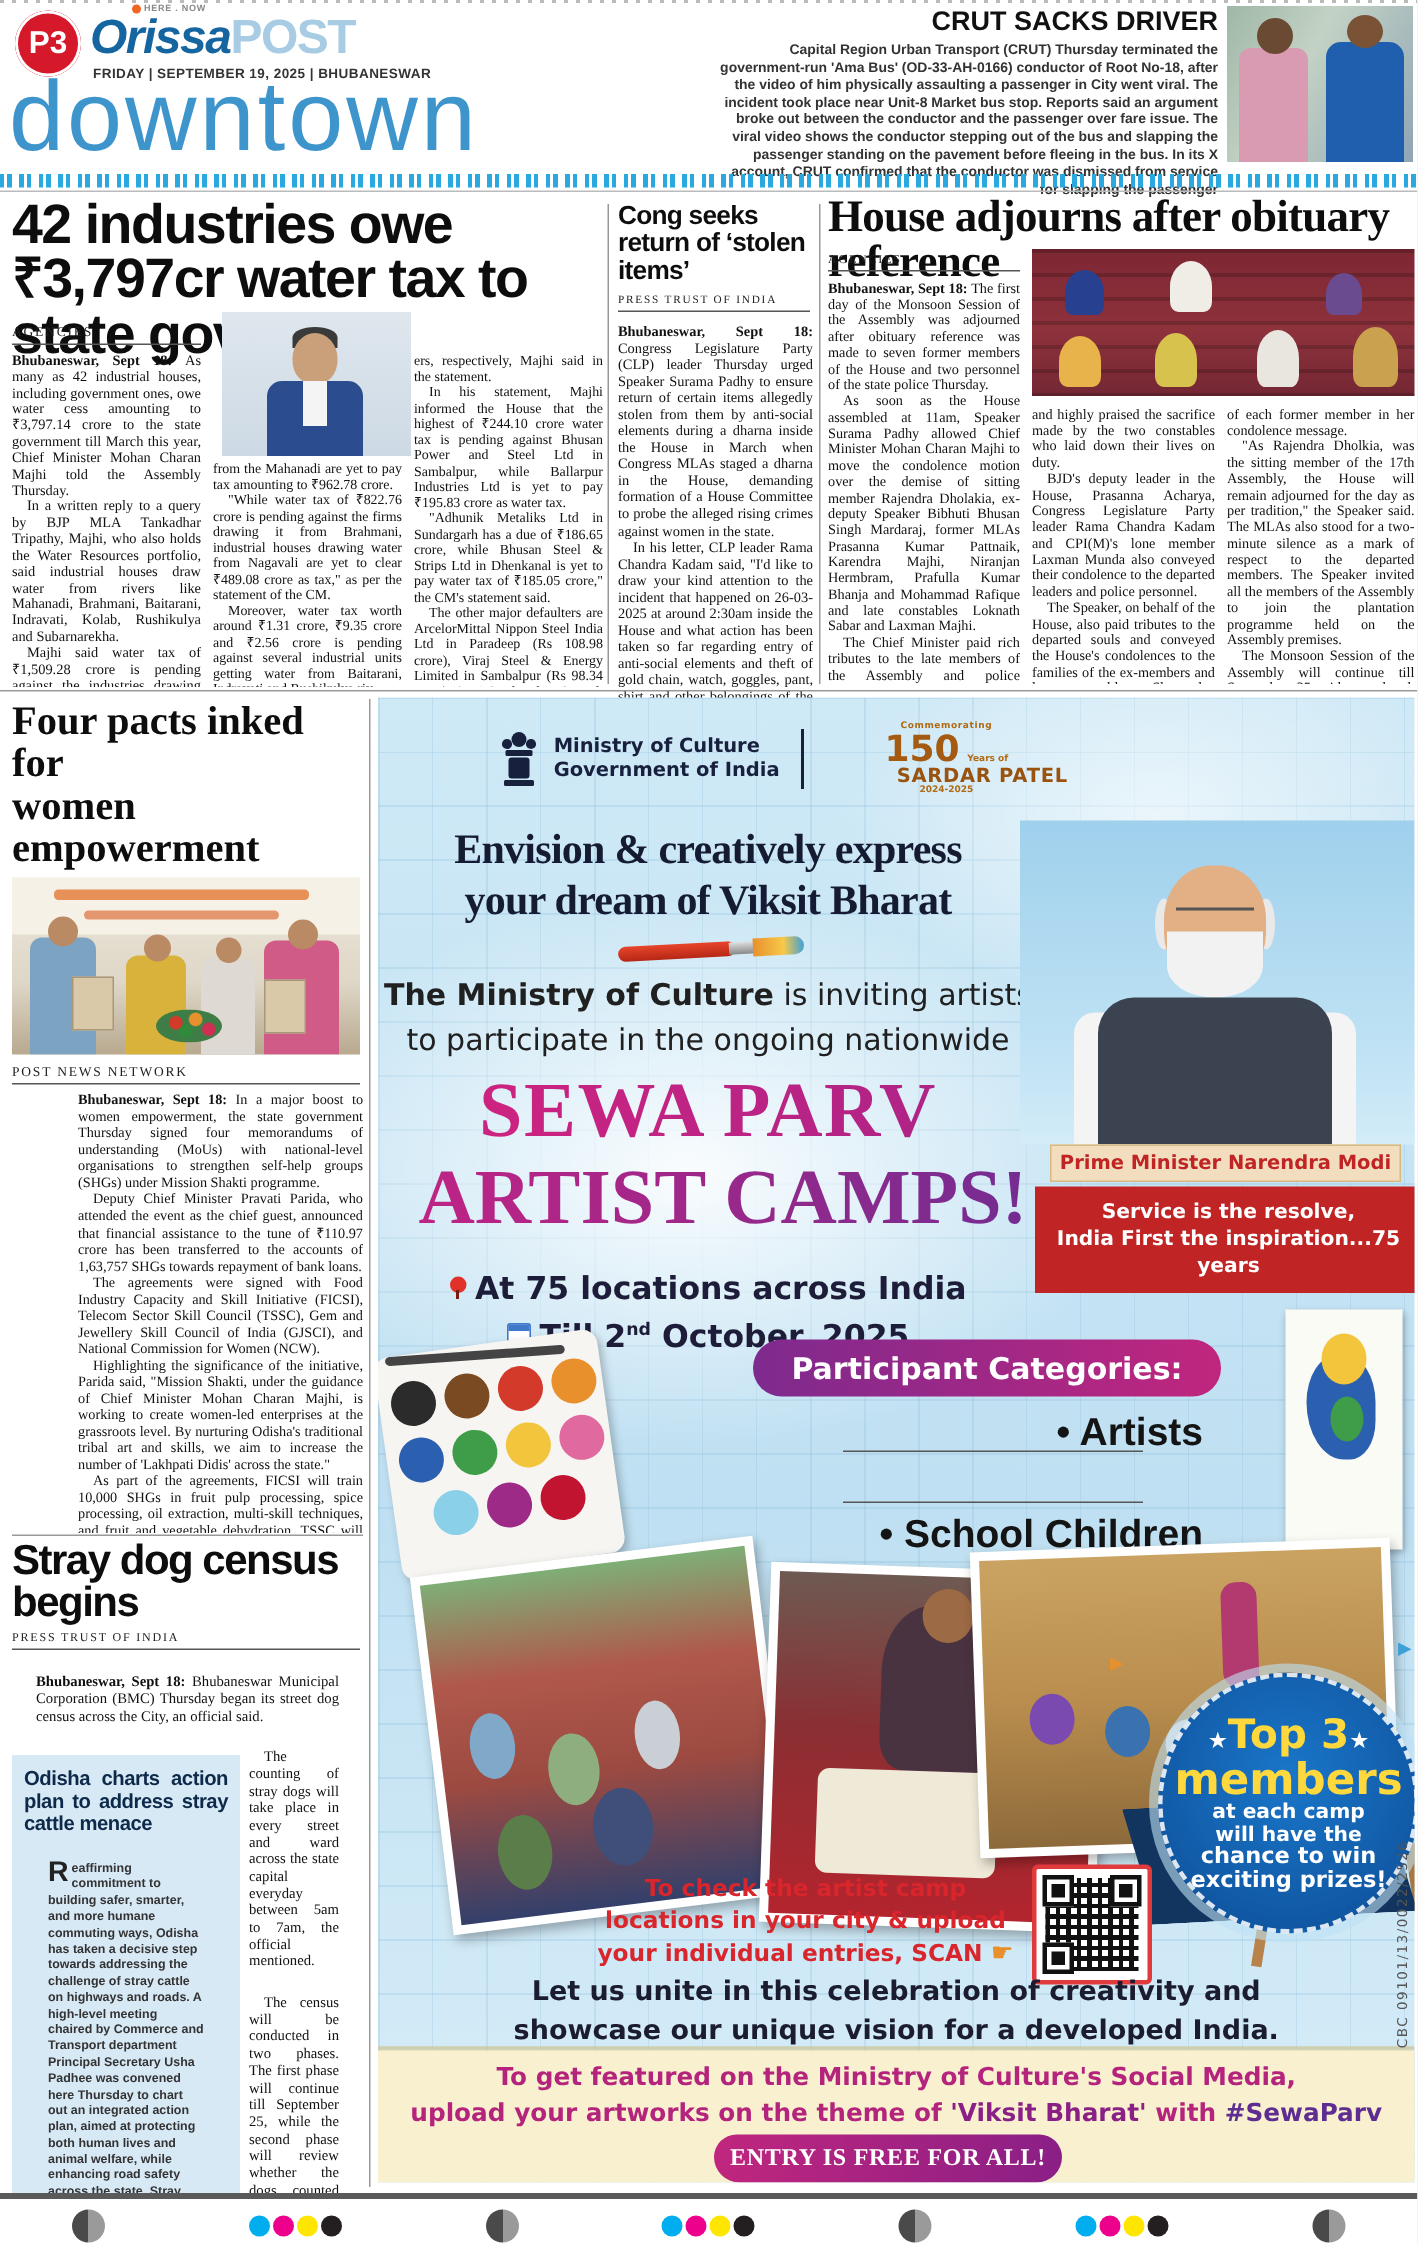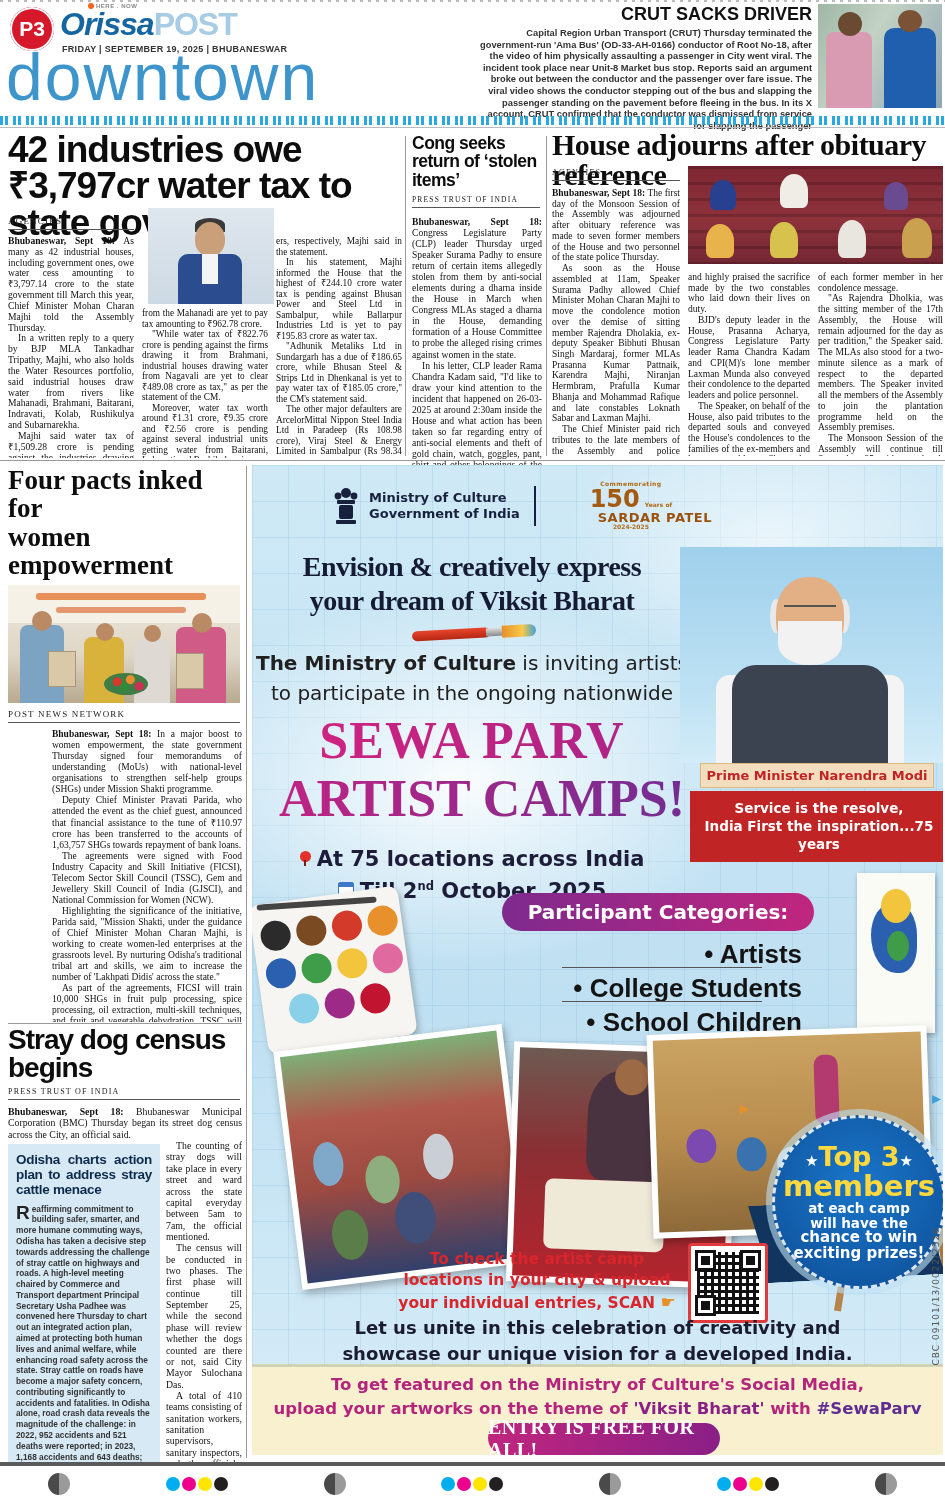--- a/index.html
+++ b/index.html
@@ -91,21 +91,21 @@
                radial-gradient(circle at 60% 30%,#e8902c 0 4px,transparent 5px),
                radial-gradient(circle at 80% 60%,#cf2f52 0 4px,transparent 5px),
                radial-gradient(circle at 45% 65%,#2f8a3a 0 4px,transparent 5px),#3f7d46;}
   .pacts-body{font-size:9.5px;line-height:1.16;text-align:justify;margin-left:44px;}
   .pacts-body p{margin:0;text-indent:10px;} .pacts-body p.first{text-indent:0;}
 
   
   .dog{left:8px;top:1026px;width:234px;height:436px;overflow:hidden;}
   .dog-h{font-size:28px;line-height:1;}
   .dog-body{font-size:9.8px;line-height:1.16;text-align:justify;}
-  .dog-body p{margin:0;text-indent:10px;} .dog-body p.first{text-indent:0;}
+  .dog-body p{margin:16px;text-indent:10px;} .dog-body p.first{text-indent:0;}
   .cattle-box{float:left;width:136px;background:#d8e9f6;padding:9px 8px;margin:4px 6px 4px 0;}
   .cattle-h{font-family:"Liberation Sans",sans-serif;font-weight:800;font-size:13.5px;line-height:1.1;
     color:#0d2a4a;margin:0 0 6px 0;letter-spacing:-.3px;}
   .cattle-b{font-family:"Liberation Sans",sans-serif;font-weight:600;font-size:8.3px;line-height:1.3;
     color:#333;margin:0;text-align:left;}
   .cattle-b::first-letter{float:left;font-size:19px;line-height:.9;padding-right:2px;font-weight:800;color:#222;}
 
   
   .ad{left:252px;top:465px;width:691px;height:990px;overflow:hidden;
     background:
@@ -218,23 +218,23 @@
       repeating-linear-gradient(90deg,#111 0 3px,rgba(255,255,255,.85) 3px 7px);}
   .qr .eye{position:absolute;width:15px;height:15px;border:3px solid #111;background:#fff;}
   .qr .eye::after{content:"";position:absolute;left:3px;top:3px;width:9px;height:9px;background:#111;}
 
   .unite{position:absolute;left:0;width:691px;text-align:center;font-size:18px;font-weight:800;color:#1c1c30;}
 
   .strip{position:absolute;left:0;top:902px;width:691px;height:88px;background:#f8f0cf;
     box-shadow:0 -3px 0 rgba(214,196,140,.6);}
   .feat{position:absolute;left:0;width:691px;text-align:center;font-size:16.5px;font-weight:800;color:#b5247c;}
   .feat .vb{color:#8a1f86;} .feat .hash{color:#5f2d92;}
-  .entry-pill{position:absolute;left:236px;top:56px;width:232px;height:32px;border-radius:16px 16px 18px 18px;
+  .entry-pill{position:absolute;left:224px;top:56px;width:232px;height:32px;border-radius:16px 16px 18px 18px;
     background:linear-gradient(90deg,#c0267e,#8a1f86);display:flex;align-items:center;justify-content:center;
-    color:#fff;font-family:"Liberation Serif",serif;font-weight:700;font-size:20px;letter-spacing:.5px;}
+    color:#fff;font-family:"Liberation Serif",serif;font-weight:700;font-size:16px;letter-spacing:.5px;}
   .cbc{position:absolute;right:2px;bottom:90px;writing-mode:vertical-rl;transform:rotate(180deg);
     font-size:9px;color:#555;letter-spacing:1px;font-family:"DejaVu Sans",sans-serif;}
 
   
   .bottom-rule{position:absolute;left:0;top:1462px;width:100%;height:4px;background:#5a5a5a;}
   .marks{position:absolute;left:0;top:1472px;width:100%;height:24px;display:flex;align-items:center;justify-content:space-around;}
   .gray-mark{width:22px;height:22px;border-radius:50%;background:linear-gradient(90deg,#4a4a4a 50%,#9a9a9a 50%);}
   .cmyk{display:flex;gap:2px;}
   .cmyk span{width:14px;height:14px;border-radius:50%;}
   .cmyk .c{background:#00aeef;} .cmyk .m{background:#ec008c;} .cmyk .y{background:#ffe600;} .cmyk .k{background:#231f20;}
@@ -442,21 +442,20 @@
     </div>
     <div class="modi-label">Prime Minister Narendra Modi</div>
     <div class="modi-quote">
       <div>Service is the resolve,</div>
       <div>India First the inspiration...75 years</div>
     </div>
 
     <div class="cat-pill">Participant Categories:</div>
     <div class="cat-item" style="top:474px;">Artists</div>
     <div class="cat-sep" style="top:502px;"></div>
-    <div class="cat-item" style="top:508px;">College Students</div>
     <div class="cat-sep" style="top:536px;"></div>
     <div class="cat-item" style="top:542px;">School Children</div>
 
     <div class="palette">
       <div class="pb"></div>
       <div class="cell" style="left:8px;top:18px;background:#2b2b2b;"></div>
       <div class="cell" style="left:44px;top:18px;background:#7a4a22;"></div>
       <div class="cell" style="left:80px;top:18px;background:#d33a2a;"></div>
       <div class="cell" style="left:116px;top:18px;background:#e8902c;"></div>
       <div class="cell" style="left:8px;top:56px;background:#2b5fb0;"></div>

